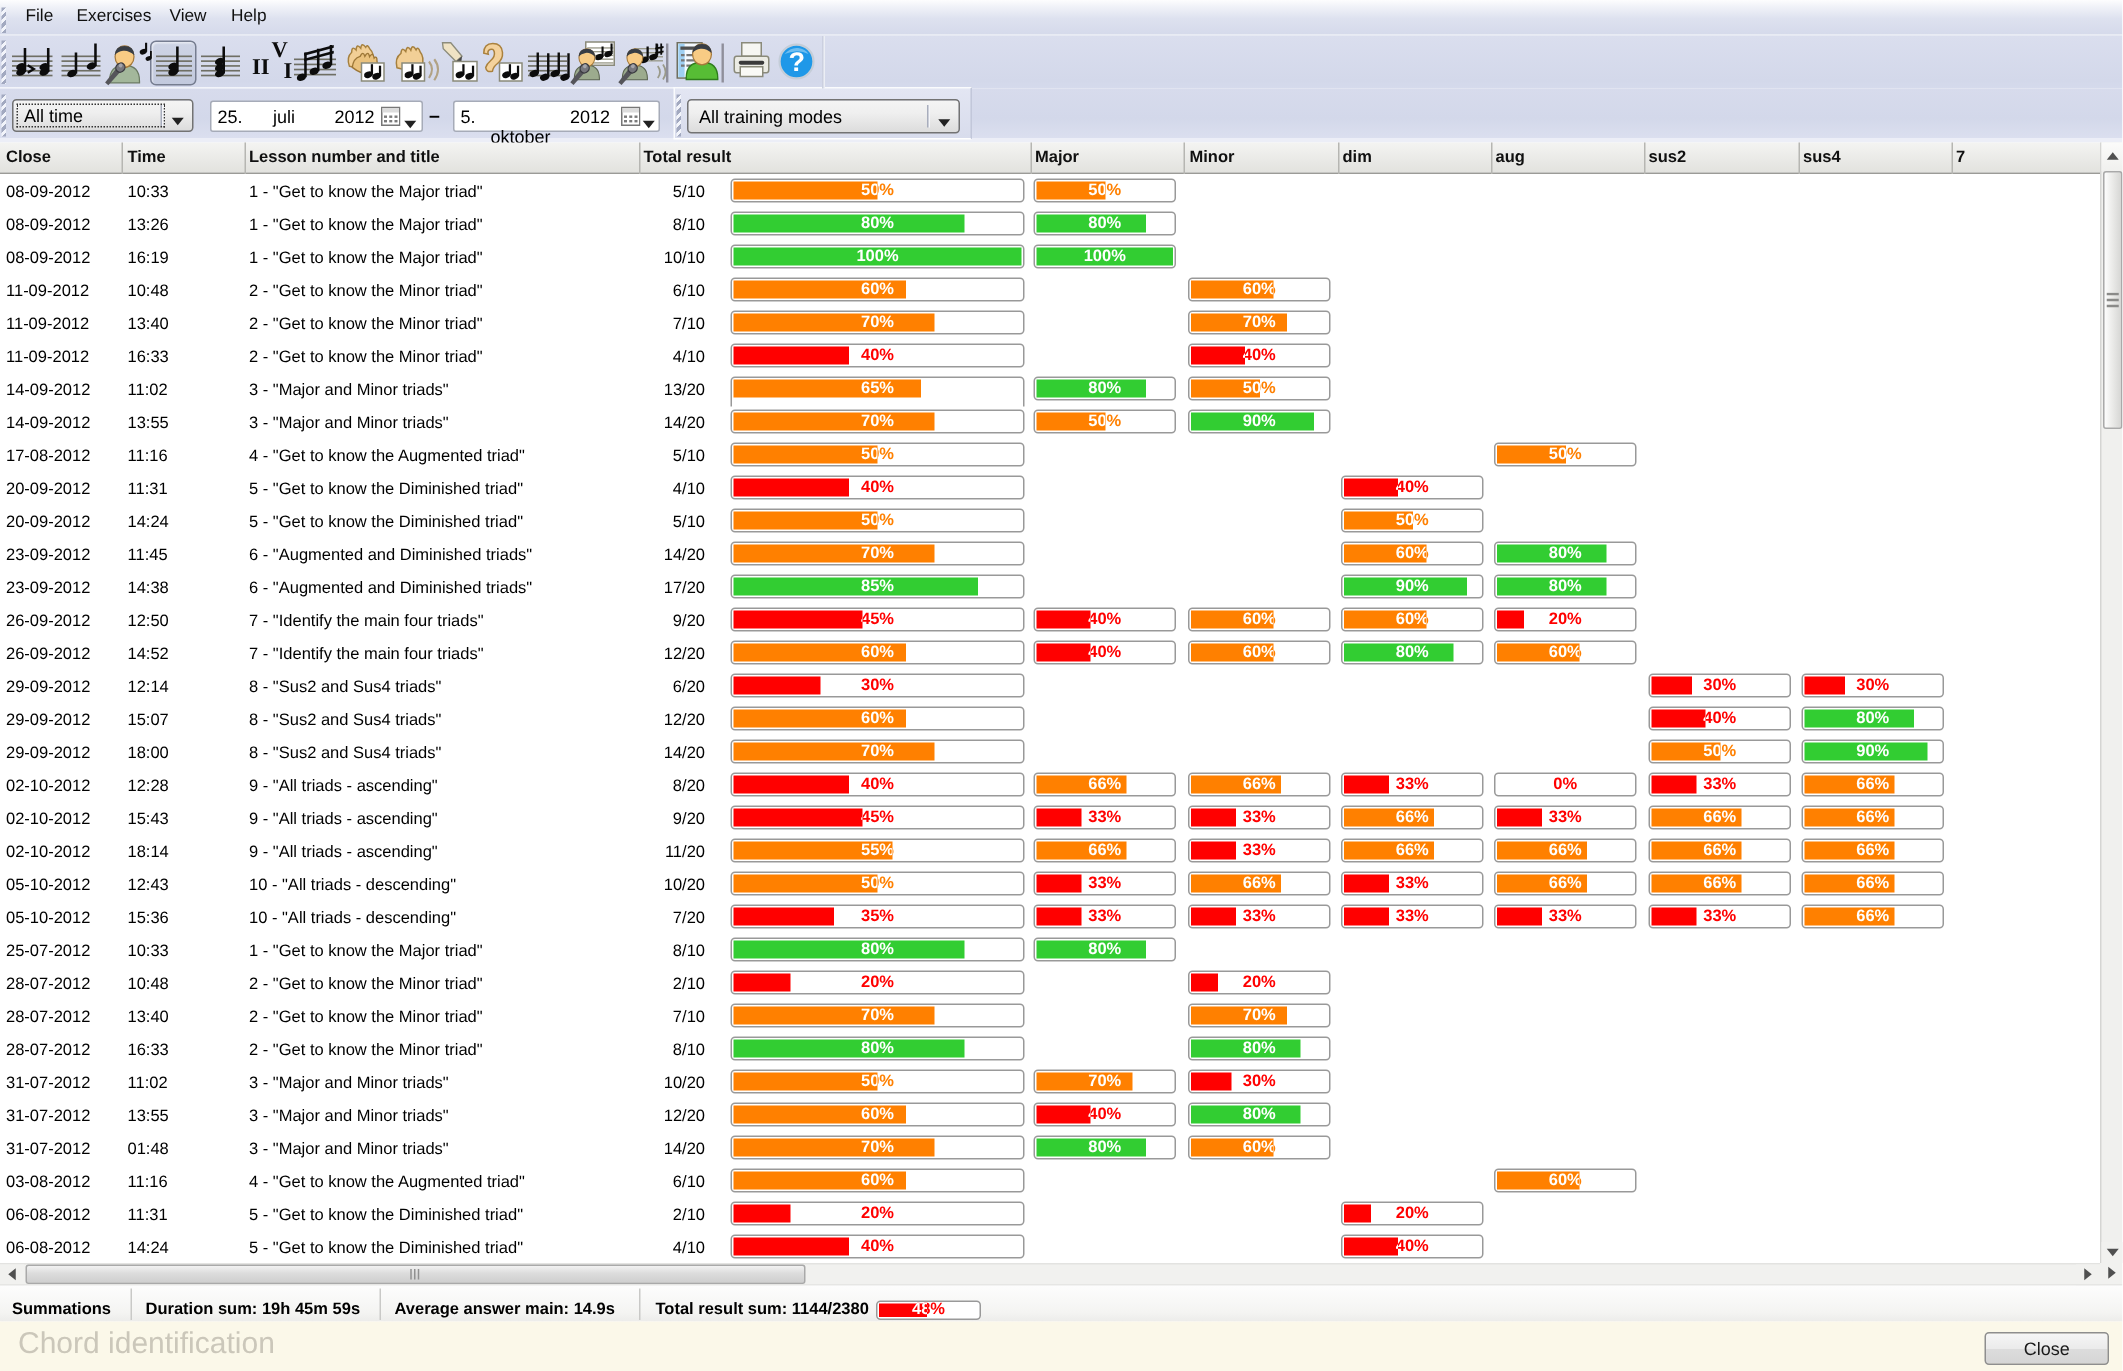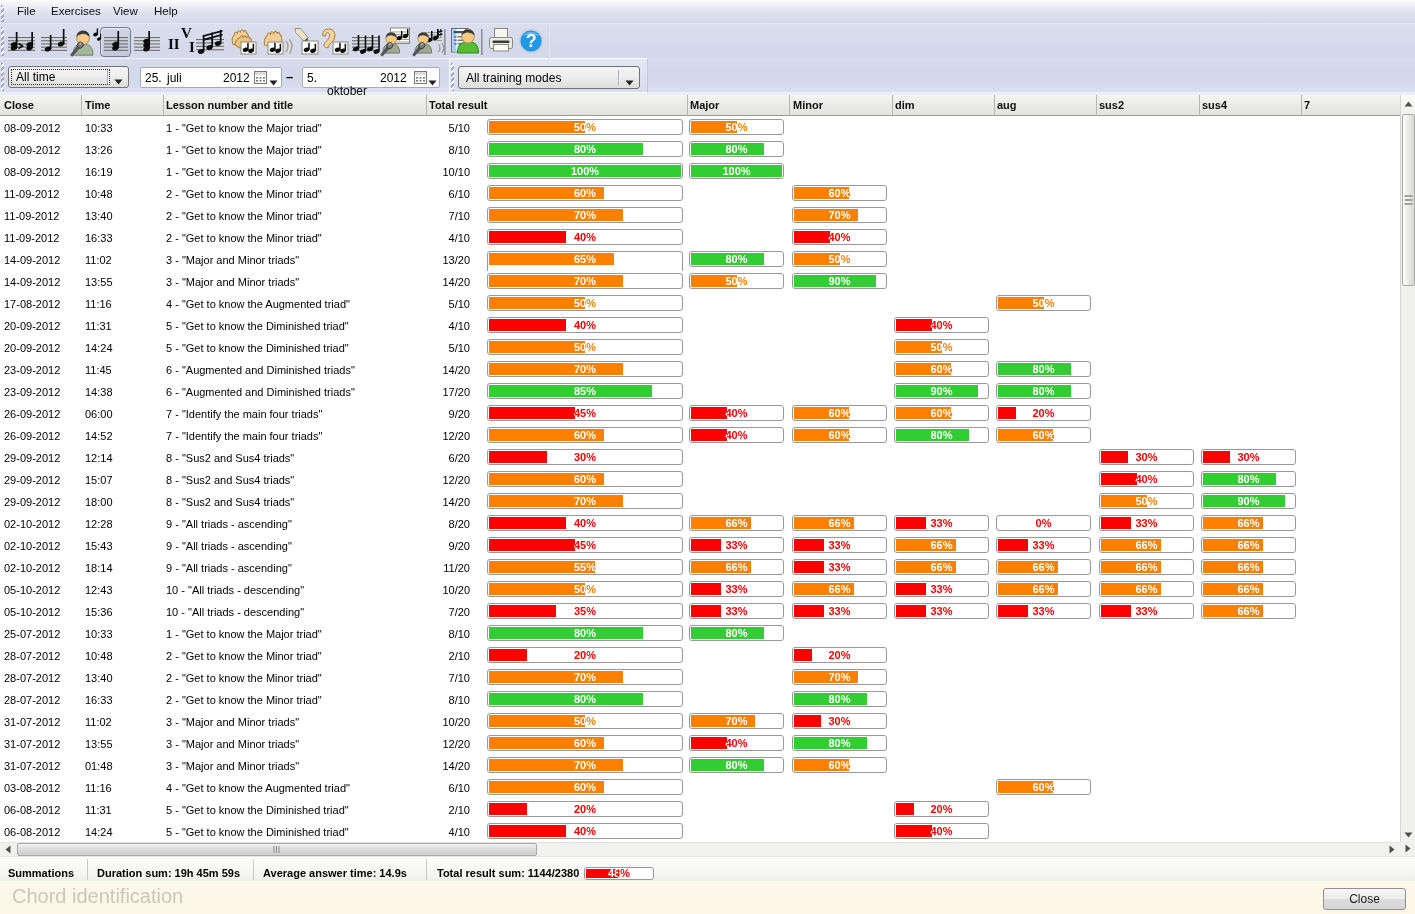--- a/index.html
+++ b/index.html
@@ -281,21 +281,21 @@
 <div class="abs combo" style="left:8px;top:66px;width:121px;height:22px">
     <span class="txt">All time</span>
     <div class="focus"></div>
     <i class="asep"></i>
     <span class="arr"><svg width="9" height="6" viewBox="0 0 9 6">
         <path d="M0.5 0.5 L8.5 0.5 L4.5 5.5 Z" fill="#222"></path>
       </svg></span>
   </div>
 <div class="abs dfield" style="left:140px;top:67px;width:142px;height:21px">
   <em class="abs" style="left:4px;top:3px;font-style:normal">25.</em>
-    <em class="abs" style="left:26px;top:3px;font-style:normal">juli</em>
+    <em class="abs" style="left:41px;top:3px;font-style:normal">juli</em>
     <em class="abs" style="left:82px;top:3px;font-style:normal">2012</em>
   <span class="abs" style="left:113px;top:3px"><svg width="13" height="13" viewBox="0 0 13 13">
         <rect x="0.5" y="0.5" width="12" height="12" fill="#fff" stroke="#777"></rect>
         <rect x="1" y="1" width="11" height="3" fill="#dcdcdc"></rect>
         <g fill="#7a7a7a">
           <rect x="2" y="6" width="2" height="1.6"></rect>
           <rect x="5.5" y="6" width="2" height="1.6"></rect>
           <rect x="9" y="6" width="2" height="1.6"></rect>
           <rect x="2" y="9" width="2" height="1.6"></rect>
           <rect x="5.5" y="9" width="2" height="1.6"></rect>
@@ -642,21 +642,21 @@
     <b class="bar" style="left:996px;top:2px;width:95px;height:16px">
       <i style="left:1px;top:1px;height:12px;width:73px;background:#32cd32"></i>
       <s style="width:93px;line-height:14px;color:#32cd32">80%</s>
       <u style="width:74px">
         <s style="width:93px;line-height:14px;color:#fff">80%</s>
       </u>
     </b>
   </div>
 <div class="row" style="top:403px">
     <em style="left:4px">26-09-2012</em>
-    <em style="left:85px">06:00</em>
+    <em style="left:85px">12:50</em>
     <em style="left:166px">7 - "Identify the main four triads"</em>
     <em class="num">9/20</em>
     <b class="bar" style="left:487px;top:2px;width:196px;height:16px">
       <i style="left:1px;top:1px;height:12px;width:86px;background:#ff0000"></i>
       <s style="width:194px;line-height:14px;color:#ff0000">45%</s>
       <u style="width:87px">
         <s style="width:194px;line-height:14px;color:#fff">45%</s>
       </u>
     </b>
     <b class="bar" style="left:689px;top:2px;width:95px;height:16px">
@@ -1329,21 +1329,21 @@
  <div class="sbtn" style="left:1384px;top:0;width:16px;height:14px"><svg width="6" height="9" viewBox="0 0 6 9" style="margin-top:2px">
         <path d="M0.5 0.5 L5.5 4.5 L0.5 8.5 Z" fill="#505050"></path>
       </svg></div>
 </div>
 
 <div class="abs statbar">
  <em style="left:8px">Summations</em>
     <i class="ssep" style="left:87px"></i>
  <em style="left:97px">Duration sum: 19h 45m 59s</em>
     <i class="ssep" style="left:253px"></i>
- <em style="left:263px">Average answer time: 14.9s</em>
+ <em style="left:263px">Average answer main: 14.9s</em>
     <i class="ssep" style="left:426px"></i>
  <em style="left:437px">Total result sum: 1144/2380</em>
  <div style="position:absolute;left:0;top:10px;width:1415px;height:13px">
       <b class="bar" style="left:584px;top:0px;width:70px;height:13px">
         <i style="left:1px;top:1px;height:9px;width:32px;background:#ff0000"></i>
         <s style="width:68px;line-height:11px;color:#ff0000">48%</s>
         <u style="width:33px">
           <s style="width:68px;line-height:11px;color:#fff">48%</s>
         </u>
       </b>

